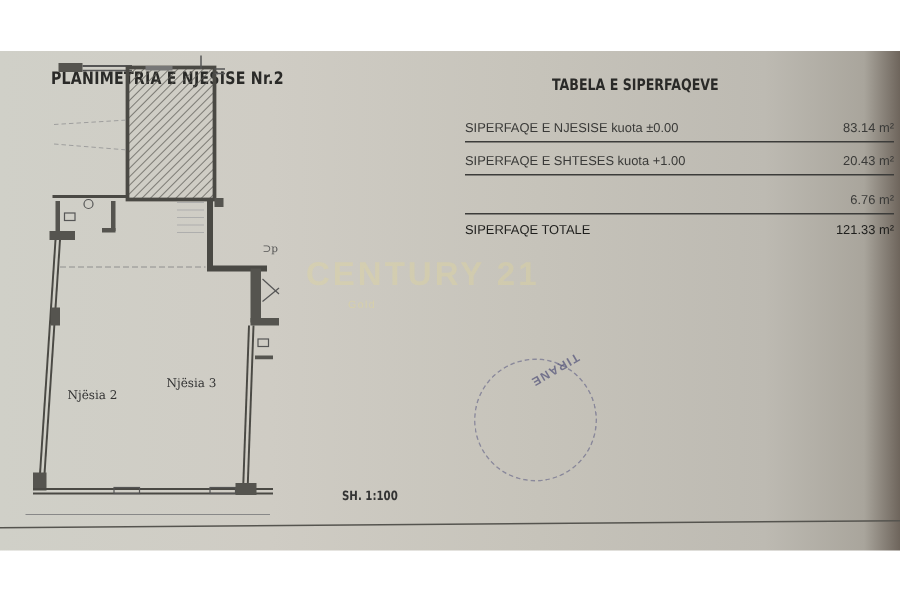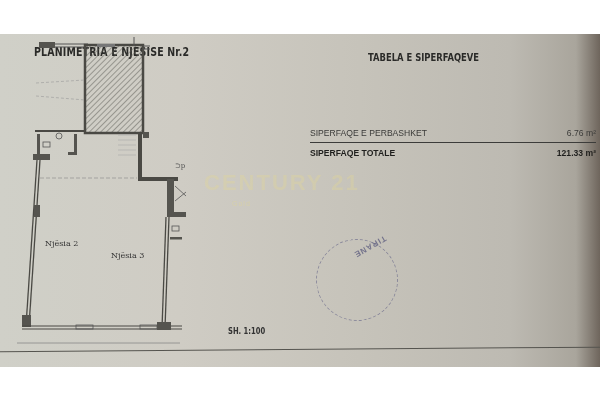--- a/index.html
+++ b/index.html
@@ -14,21 +14,21 @@
     font-size:11.5px; color:#2a2a28; letter-spacing:0.2px; transform:scaleX(0.82); transform-origin:left;
   }
   .table-title {
     position:absolute; left:368px; top:17px; font-family:"DejaVu Sans", sans-serif; font-weight:bold;
     font-size:10.5px; color:#2a2a28; transform:scaleX(0.8); transform-origin:left;
   }
   .row { position:absolute; left:310px; width:286px; height:16px; font-size:8.6px; color:#3a3a38; }
   .row .lbl { position:absolute; left:0; top:2px; }
   .row .val { position:absolute; right:0; top:2px; }
   .row.line { border-bottom:1px solid #3c3c3a; }
-  .row.total { font-weight:bold; color:#1f1f1d; }
+  .row.total { font-weight:normal; color:#1f1f1d; }
   .scale { position:absolute; left:228px; top:292px; font-family:"DejaVu Sans", sans-serif; font-weight:bold; font-size:8.5px; color:#333; transform:scaleX(0.8); transform-origin:left; }
   .watermark { position:absolute; left:204px; top:136px; font-size:22px; font-weight:bold; color:rgba(225,215,150,0.35); letter-spacing:2px; }
   .watermark-sub { position:absolute; left:232px; top:166px; font-size:7px; color:rgba(225,215,150,0.5); letter-spacing:1px; }
   .stamp { position:absolute; left:316px; top:205px; width:80px; height:80px; border-radius:50%; border:1.5px dashed rgba(90,90,130,0.55); transform:rotate(-10deg); }
   .stamp-text { position:absolute; left:352px; top:208px; font-size:8px; color:rgba(80,80,120,0.7); transform:rotate(150deg); letter-spacing:1px; font-weight:bold; }
   .plan { position:absolute; left:0; top:0; }
   .room-label { position:absolute; font-family:"DejaVu Serif", serif; font-size:8px; color:#333; }
   .bottom-line { position:absolute; left:0; top:315px; width:600px; height:1px; background:#55544f; transform:rotate(-0.45deg); }
 </style>
 </head>
@@ -97,35 +97,42 @@
 
     <line x1="22" y1="292" x2="182" y2="292" stroke="#4a4944" stroke-width="1.2"></line>
     <line x1="22" y1="295" x2="182" y2="295" stroke="#4a4944" stroke-width="1.2"></line>
     <rect x="76" y="291" width="17" height="4" fill="none" stroke="#555" stroke-width="0.8"></rect>
     <rect x="140" y="291" width="17" height="4" fill="none" stroke="#555" stroke-width="0.8"></rect>
     <rect x="157" y="288" width="14" height="8" fill="#55544f"></rect>
 
     <line x1="17" y1="309" x2="180" y2="309" stroke="#888" stroke-width="0.8"></line>
   </svg>
 
-  <div class="room-label" style="left:45px;top:205px;">Njësia 2</div>
+  <div class="room-label" style="left:45px;top:225px;">Njësia 2</div>
   <div class="room-label" style="left:111px;top:217px;">Njësia 3</div>
 
   <div class="scale">SH. 1:100</div>
 
   <div class="watermark">CENTURY 21</div>
   <div class="watermark-sub">Gold</div>
 
   <div class="stamp"></div>
   <div class="stamp-text">TIRANE</div>
 
   <div class="table-title">TABELA E SIPERFAQEVE</div>
 
+  <div class="row line" style="top:44px;">
+    <span class="lbl">SIPERFAQE E NJESISE  kuota ±0.00</span>
+    <span class="val">83.14 m²</span>
+  </div>
+  <div class="row line" style="top:66px;">
+    <span class="lbl">SIPERFAQE E SHTESES kuota +1.00</span>
+    <span class="val">20.43 m²</span>
+  </div>
   <div class="row line" style="top:92px;">
-    <span class="lbl">SIPERFAQE E PERBASHKET</span>
     <span class="val">6.76 m²</span>
   </div>
   <div class="row total" style="top:112px;">
     <span class="lbl">SIPERFAQE TOTALE</span>
     <span class="val">121.33 m²</span>
   </div>
 
   <div class="bottom-line"></div>
 </div>
 

